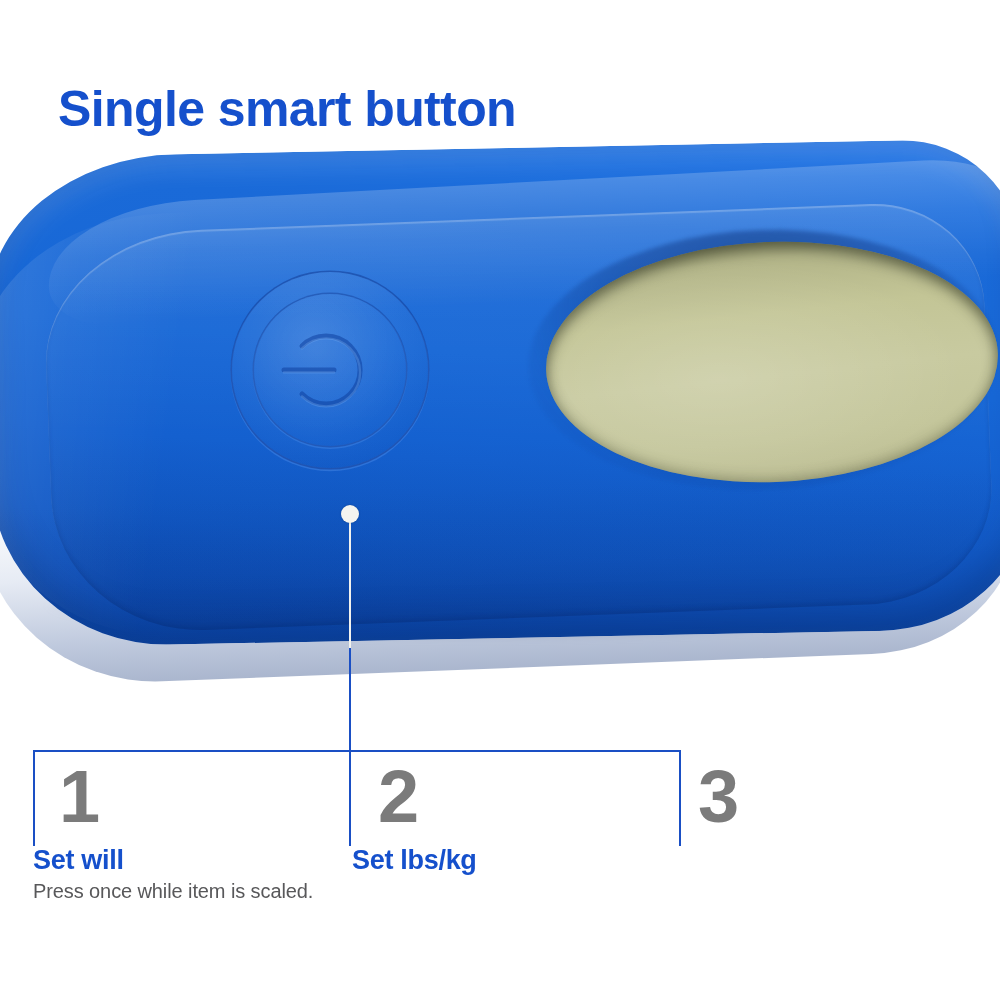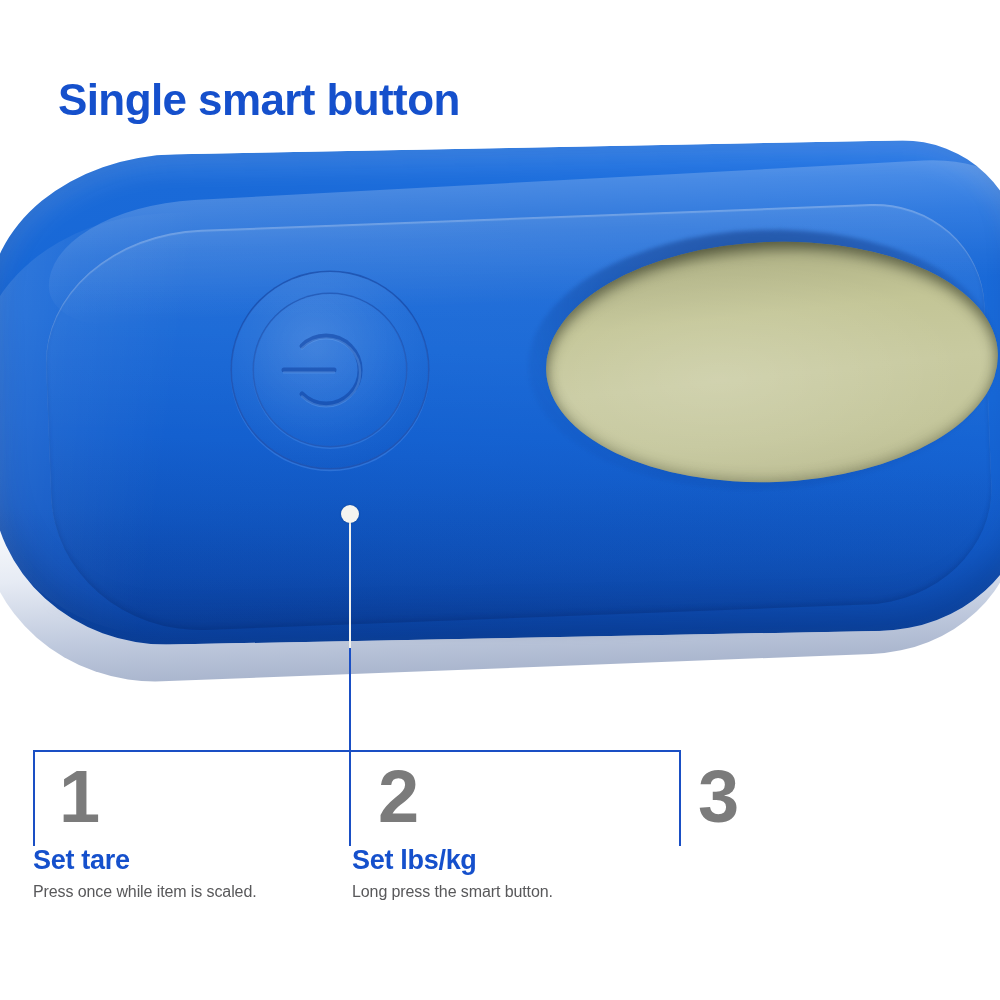--- a/index.html
+++ b/index.html
@@ -18,21 +18,21 @@
     height: 1000px;
     background: #ffffff;
     overflow: hidden;
   }
 
   
   .page-title {
     position: absolute;
     left: 58px;
     top: 46px;
-    font-size: 44px;
+    font-size: 50px;
     font-weight: bold;
     letter-spacing: -0.6px;
     color: #1550cc;
     white-space: nowrap;
   }
 
   
   .photo-stage {
     position: absolute;
     left: 0;
@@ -322,21 +322,21 @@
   }
   .step-heading {
     font-size: 27px;
     font-weight: bold;
     color: #1550cc;
     line-height: 32px;
     letter-spacing: -0.3px;
     white-space: nowrap;
   }
   .step-body {
-    font-size: 16px;
+    font-size: 20px;
     color: #58585a;
     line-height: 29px;
     letter-spacing: -0.1px;
     margin-top: 1px;
   }
 </style>
 </head>
 <body>
 
 <div id="page">
@@ -377,28 +377,27 @@
     <div class="bracket-h"></div>
     <div class="bracket-v v1"></div>
     <div class="bracket-v v2"></div>
     <div class="bracket-v v3"></div>
   </div>
 
   <div class="steps">
 
     <div class="step s1">
       <div class="step-number">1</div>
-      <div class="step-heading">Set tare</div>
+      <div class="step-heading">Set will</div>
       <div class="step-body">Press once while item is scaled.</div>
     </div>
 
     <div class="step s2">
       <div class="step-number">2</div>
       <div class="step-heading">Set lbs/kg</div>
-      <div class="step-body">Long press the smart button.</div>
     </div>
 
     <div class="step s3">
       <div class="step-number">3</div>
     </div>
 
   </div>
 
 </div>
 

